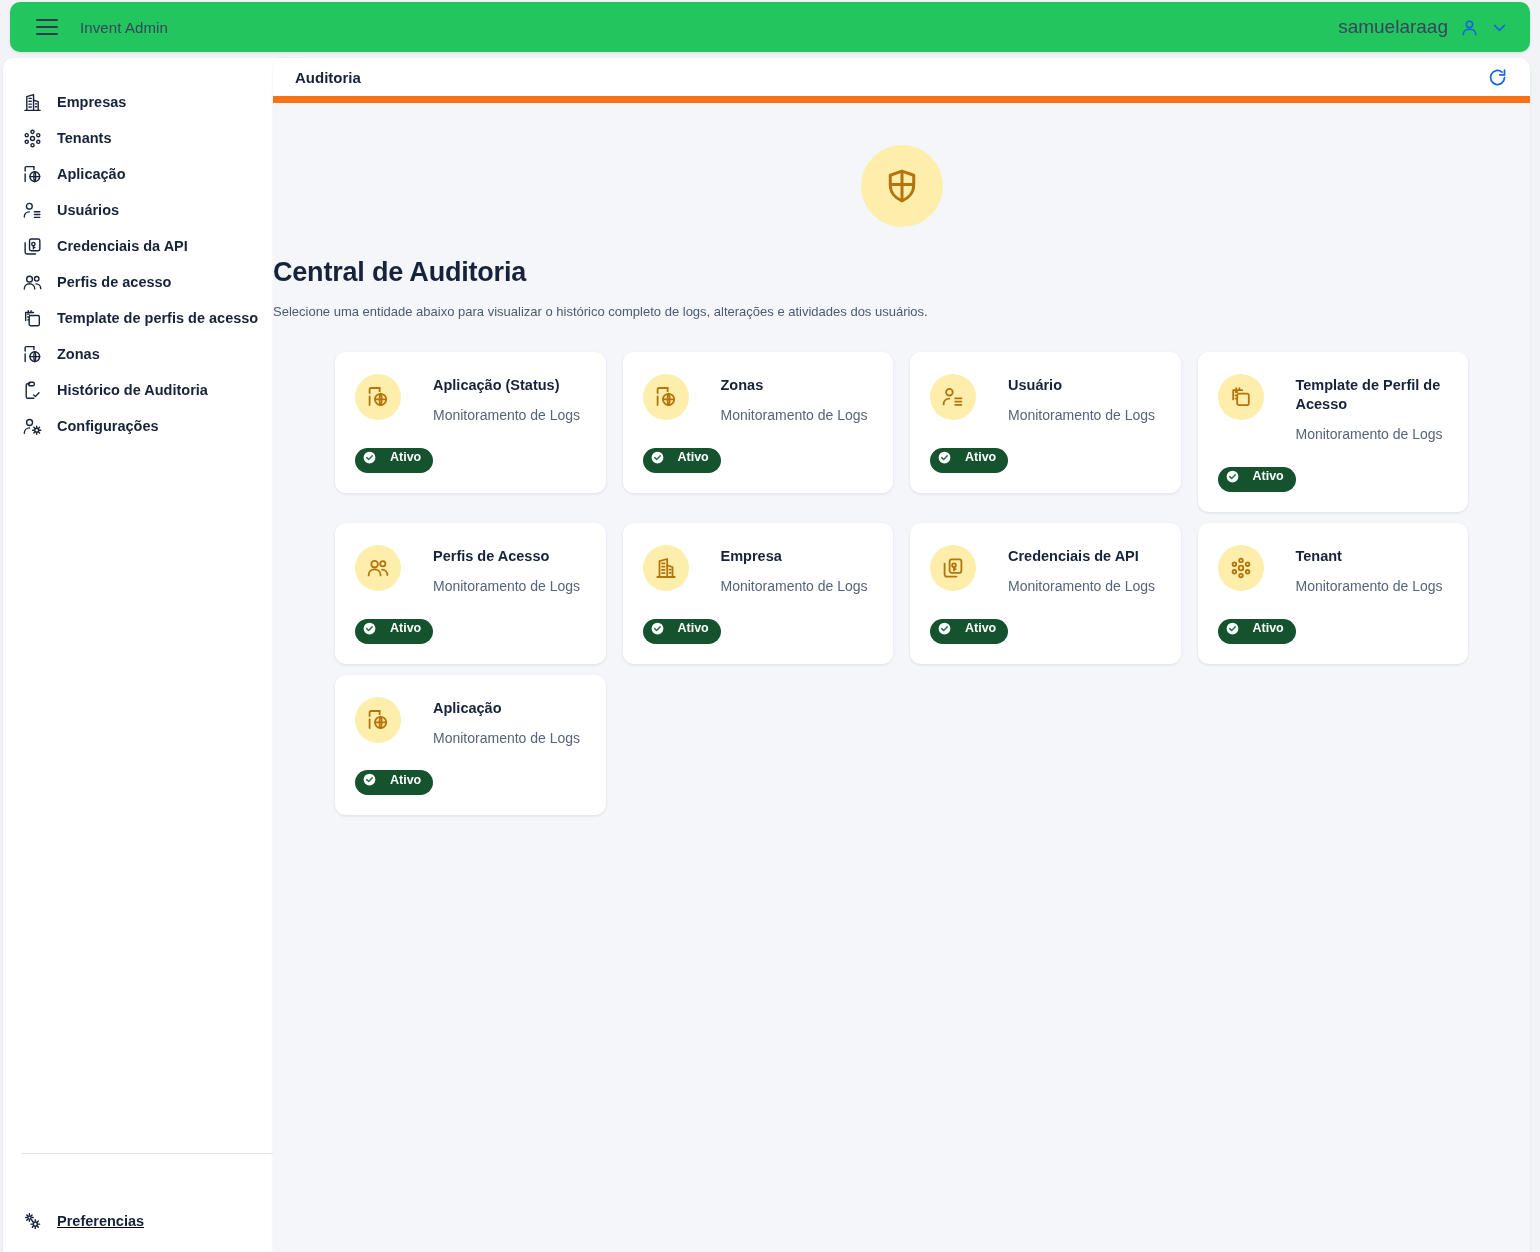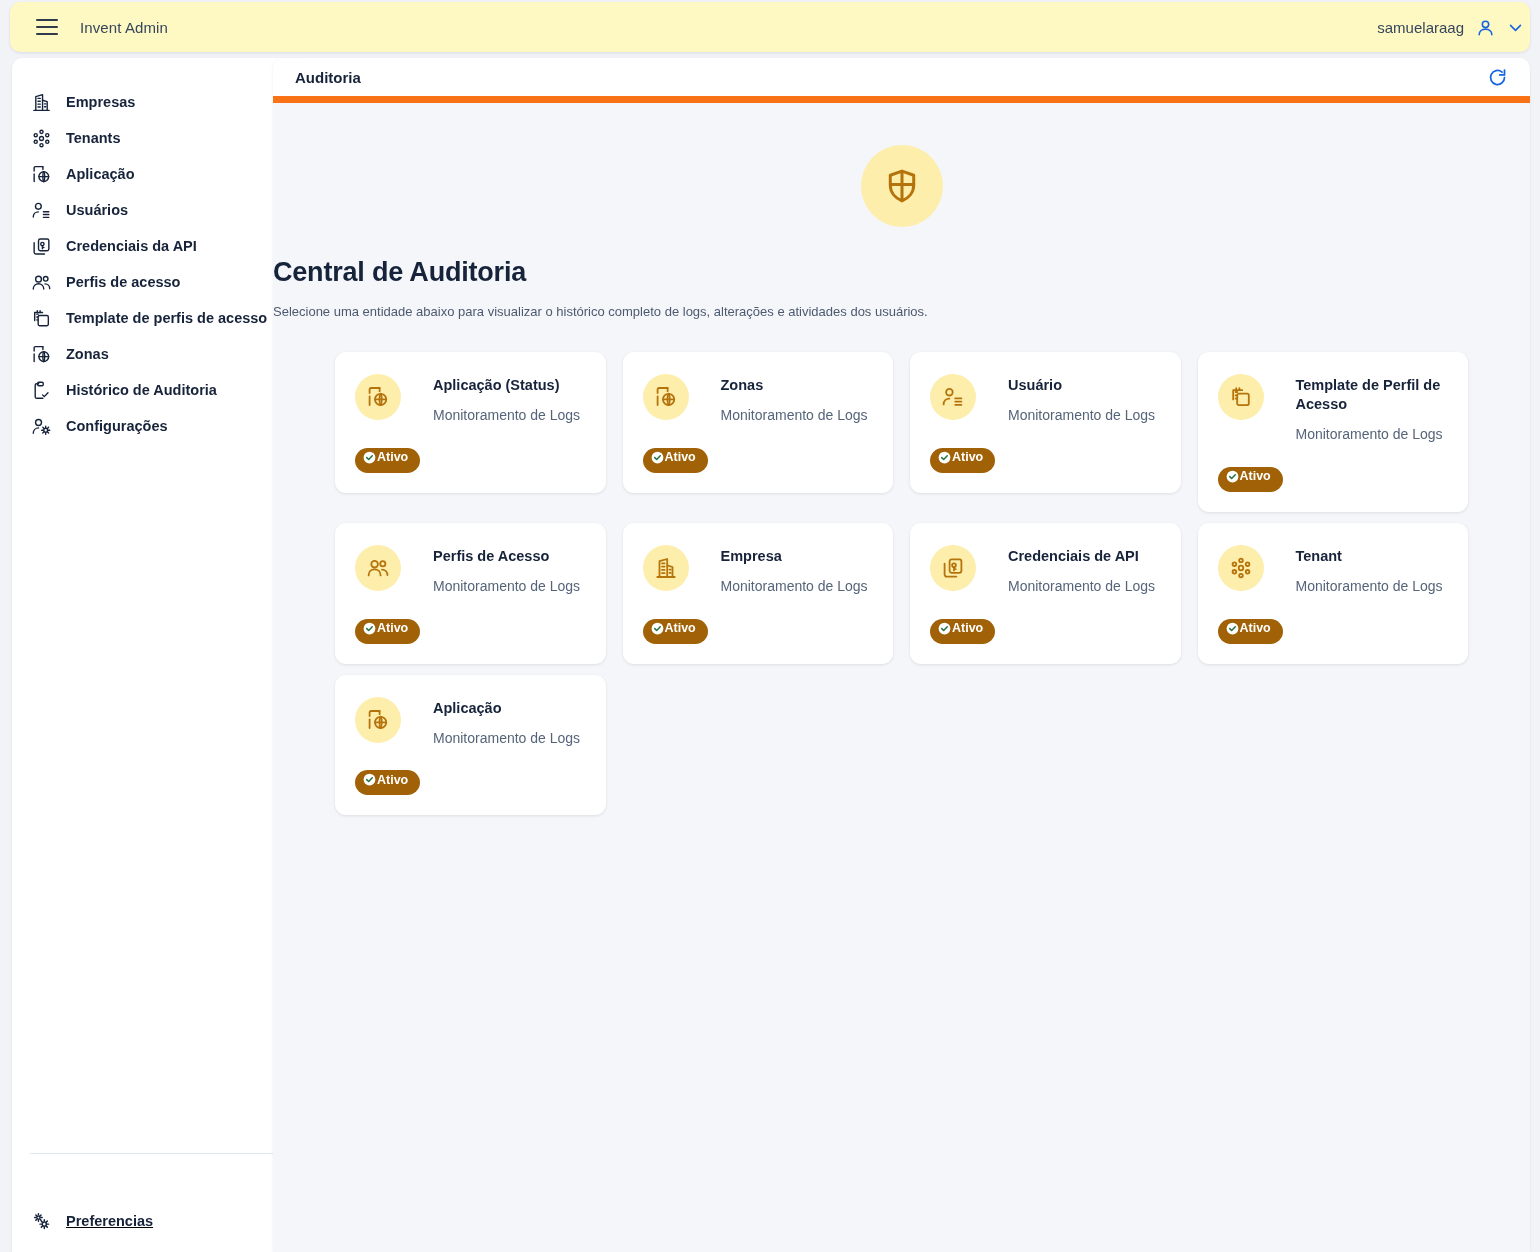--- a/index.html
+++ b/index.html
@@ -10,26 +10,26 @@
     background: #f1f3f7;
     font-family: "Liberation Sans", sans-serif;
     overflow: hidden;
   }
 
   
   .topbar {
     position: absolute;
     left: 10px; top: 2px;
     width: 1520px; height: 50px;
-    background: #fef9c3;
+    background: #22c55e;
     border-radius: 10px;
     box-shadow: 0 1px 3px rgba(16,24,40,.10);
     display: flex;
     align-items: center;
-    padding: 0 6px 0 26px;
+    padding: 0 22px 0 26px;
   }
   .hamburger {
     width: 22px; height: 16px;
     display: flex; flex-direction: column; justify-content: space-between;
     cursor: pointer;
   }
   .hamburger span {
     display: block; height: 2px; width: 100%;
     background: #2f3b4d; border-radius: 2px;
   }
@@ -38,28 +38,28 @@
     font-size: 15px;
     color: #37465c;
     letter-spacing: .1px;
   }
   .topbar-right {
     margin-left: auto;
     display: flex;
     align-items: center;
     gap: 12px;
   }
-  .user-name { font-size: 15px; color: #37465c; }
+  .user-name { font-size: 19px; color: #37465c; }
   .user-avatar-icon { display: flex; align-items: center; }
   .chev { display: flex; align-items: center; cursor: pointer; }
 
   
   .sidebar {
     position: absolute;
-    left: 12px; top: 58px;
+    left: 3px; top: 58px;
     width: 304px; height: 1194px;
     background: #ffffff;
     border-radius: 10px 10px 0 0;
     box-shadow: 0 1px 3px rgba(16,24,40,.08);
     padding-top: 26px;
   }
   .nav-item {
     display: flex;
     align-items: center;
     height: 36px;
@@ -195,28 +195,28 @@
   }
   .card-sub {
     margin-top: 11px;
     font-size: 14px;
     color: #56647a;
     line-height: 1.4;
   }
   .badge {
     margin-top: auto;
     align-self: flex-start;
-    background: #a16207;
+    background: #14532d;
     color: #ffffff;
     border-radius: 14px;
     height: 25px;
     padding: 0 12px 6px 7px;
     display: inline-flex;
     align-items: center;
-    gap: 0;
+    gap: 13px;
     font-size: 12.5px;
     font-weight: 700;
   }
   .badge-spacer { height: 22px; }
   svg { display: block; }
 </style>
 </head>
 <body>
 
 <div class="topbar">

